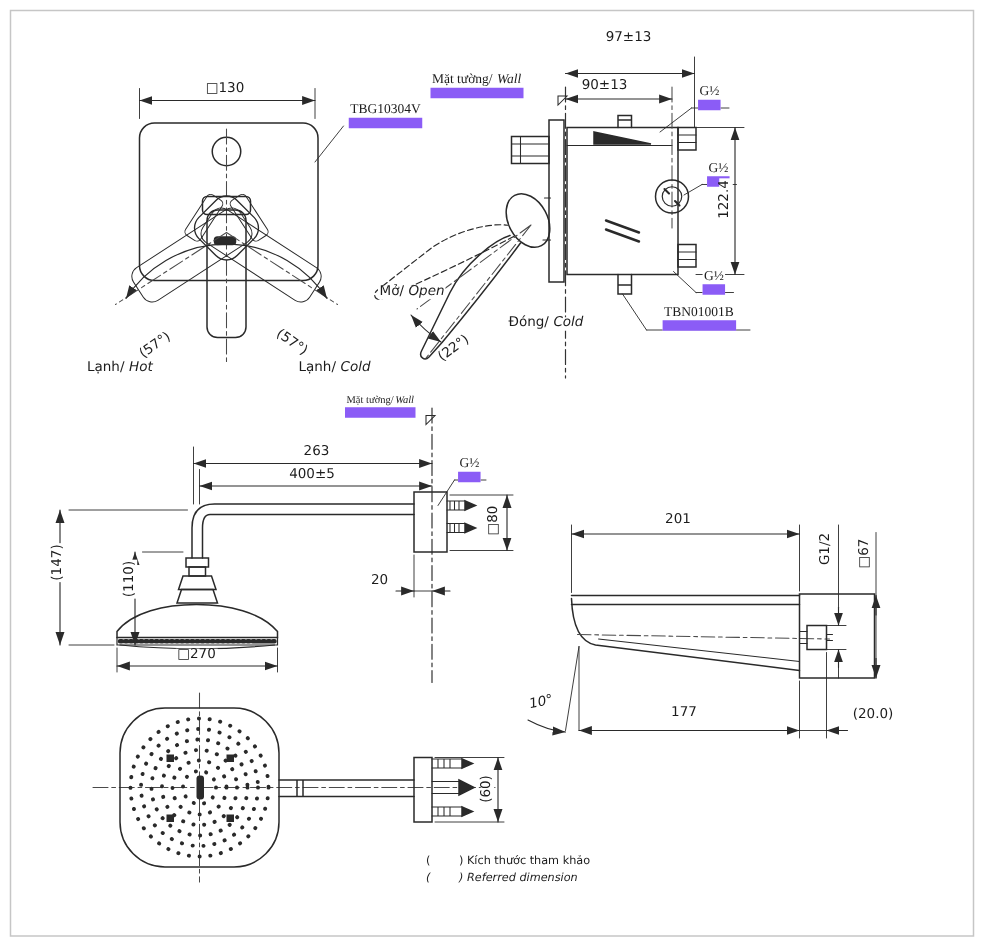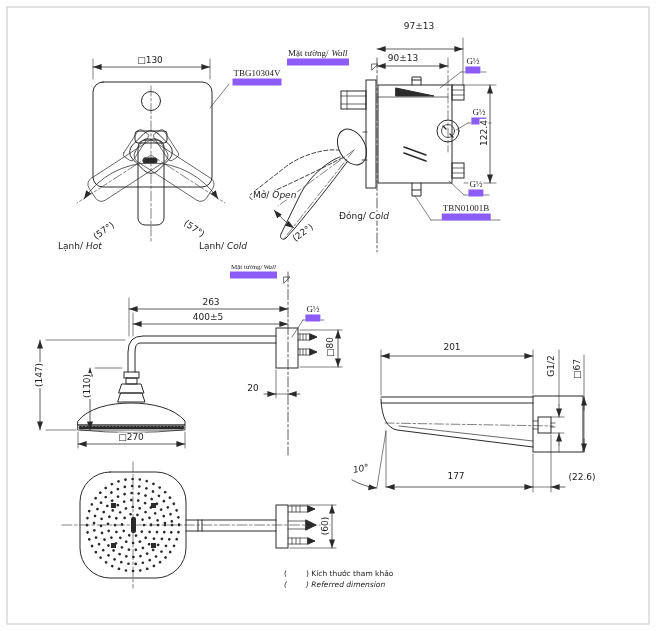--- a/index.html
+++ b/index.html
@@ -249,18 +249,18 @@
 <div class="lbl r90" style="left:87px;top:386px">(110)</div>
 <div class="lbl" style="left:131px;top:437px">□270</div>
 
 <div class="lbl r90" style="left:325px;top:526px">(60)</div>
 
 <div class="lbl" style="left:452px;top:347px">201</div>
 <div class="lbl r90" style="left:551px;top:366px">G1/2</div>
 <div class="lbl r90" style="left:577px;top:369px">□67</div>
 <div class="lbl it rm12" style="left:361px;top:469px">10°</div>
 <div class="lbl" style="left:456px;top:476px">177</div>
-<div class="lbl" style="left:582px;top:477px">(22.6)</div>
+<div class="lbl" style="left:582px;top:477px">(20.0)</div>
 
 <div class="lbl la nt" style="left:283px;top:574px">(        ) Kích thước tham khảo</div>
 <div class="lbl la nt it" style="left:283px;top:585px">(        ) Referred dimension</div>
 
 </div>
 
 </body></html>

